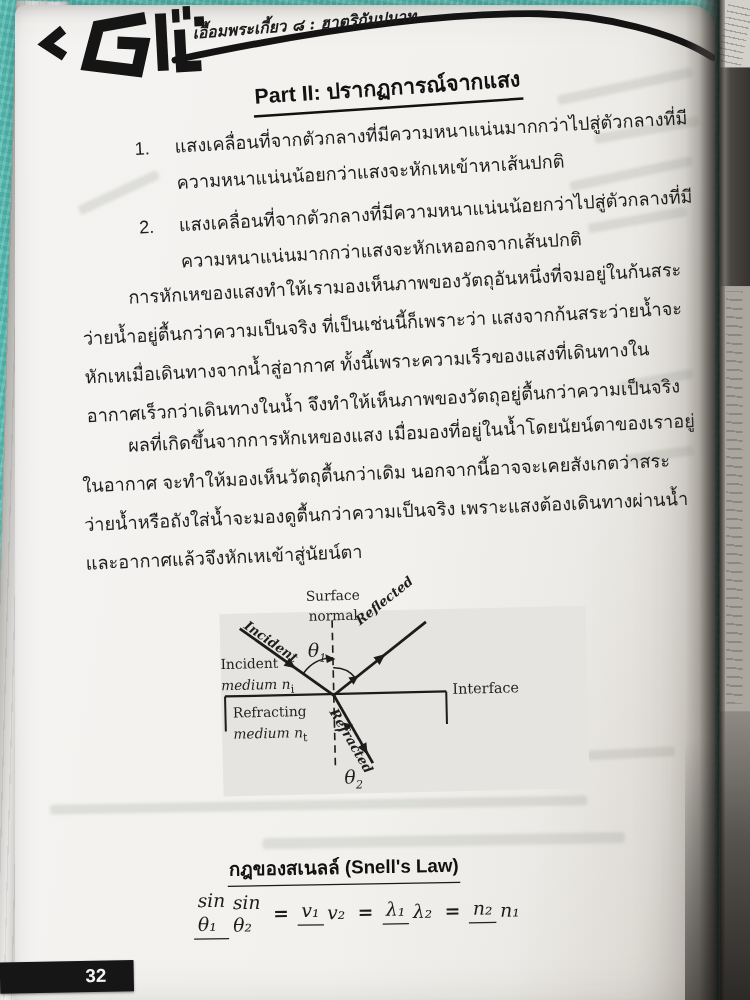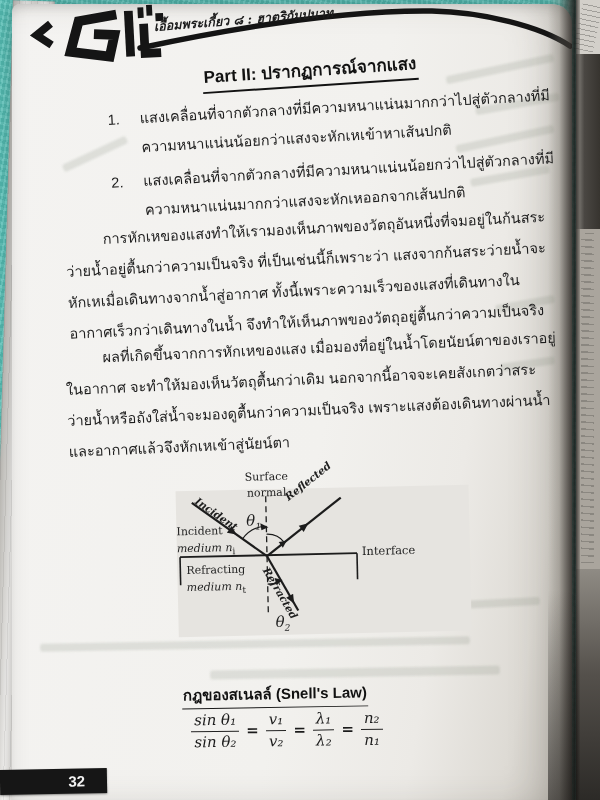--- a/index.html
+++ b/index.html
@@ -67,21 +67,21 @@
   .lab-med1{left:12px;top:53px;}
   .lab-med2{left:21px;top:92px;}
   .lab-ifc{left:197px;top:77px;font-size:11.5px;}
   
   .snell-head{left:143px;top:678px;width:240px;text-align:center;transform:rotate(-1deg);
     font-size:15px;font-weight:700;color:#111;z-index:2;}
   .snell-head span{display:inline-block;border-bottom:1.5px solid #1a1a1a;padding:0 1px 1px;}
   .equation{left:155px;top:706px;width:240px;display:flex;align-items:center;justify-content:center;
     gap:7px;transform:rotate(-.8deg);z-index:2;
     font-family:"DejaVu Serif","Liberation Serif",serif;font-style:italic;font-size:15px;color:#1b1b1b;}
-  .frac{display:inline-flex;flex-direction:column;align-items:center;line-height:1.25;}
+  .frac{display:inline-flex;flex-direction:row;align-items:center;line-height:1.25;}
   .frac .fn{padding:0 3px 1px;border-bottom:1.4px solid #222;}
   .frac .fd{padding:1px 3px 0;font-style:italic;}
   .eq{font-style:normal;font-weight:700;}
   
   .gutter{position:absolute;left:548px;top:0;width:32px;height:800px;z-index:3;
     background:linear-gradient(90deg, rgba(150,145,138,0) 0%, rgba(120,115,108,.30) 35%,
       rgba(58,54,50,.78) 68%, rgba(24,22,20,.88) 84%, rgba(115,110,103,.45) 100%);}
   .gutter::after{content:"";position:absolute;left:0;bottom:0;width:100%;height:210px;
     background:linear-gradient(180deg, rgba(20,18,16,0), rgba(20,18,16,.55));}
   .facing{position:absolute;left:576px;top:0;width:24px;height:800px;background:#aba69e;z-index:2;}

